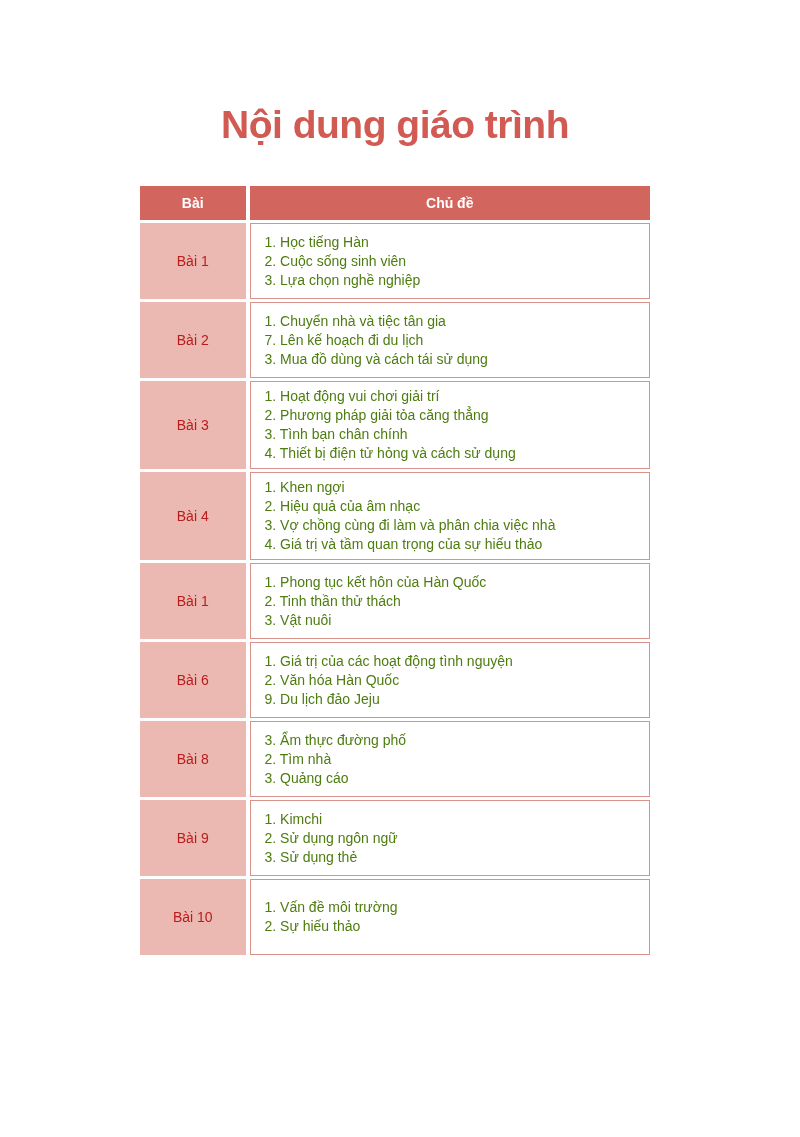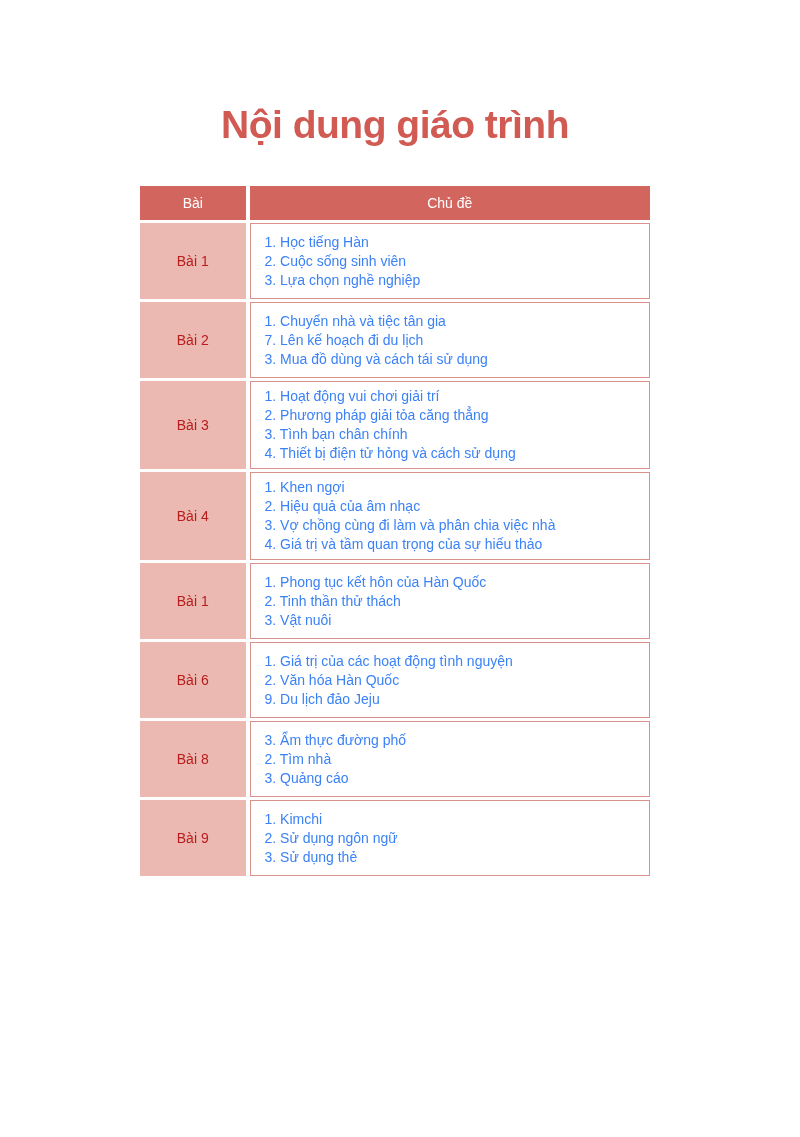--- a/index.html
+++ b/index.html
@@ -36,39 +36,39 @@
     left: 136px;
     width: 518px;
     border-collapse: separate;
     border-spacing: 4px 3px;
     table-layout: fixed;
   }
   th {
     background: #d2665f;
     color: #ffffff;
     font-size: 14px;
-    font-weight: normal;
+    font-weight: bold;
     height: 34px;
     text-align: center;
     vertical-align: middle;
   }
   th.col-lesson { width: 98px; }
   th.col-topic  { width: 372px; }
   tbody tr { height: 76px; }
   td.lesson {
     background: #ebb9b1;
     color: #b91c1c;
     font-size: 14px;
     text-align: center;
     vertical-align: middle;
   }
   td.topics {
     background: #ffffff;
     border: 1px solid #d9928b;
-    color: #3b82f6;
+    color: #4d7c0f;
     font-size: 14px;
     line-height: 19px;
     vertical-align: middle;
     padding: 5px 14px;
   }
   .topic-line { white-space: nowrap; }
 </style>
 </head>
 <body>
 
@@ -152,16 +152,23 @@
 
   <tr>
     <td class="lesson">Bài 9</td>
     <td class="topics">
             <div class="topic-line">1. Kimchi</div>
             <div class="topic-line">2. Sử dụng ngôn ngữ</div>
             <div class="topic-line">3. Sử dụng thẻ</div>
           </td>
   </tr>
 
+  <tr>
+    <td class="lesson">Bài 10</td>
+    <td class="topics">
+            <div class="topic-line">1. Vấn đề môi trường</div>
+            <div class="topic-line">2. Sự hiếu thảo</div>
+          </td>
+  </tr>
 </tbody>
   </table>
 
 </div>
 
 </body></html>

